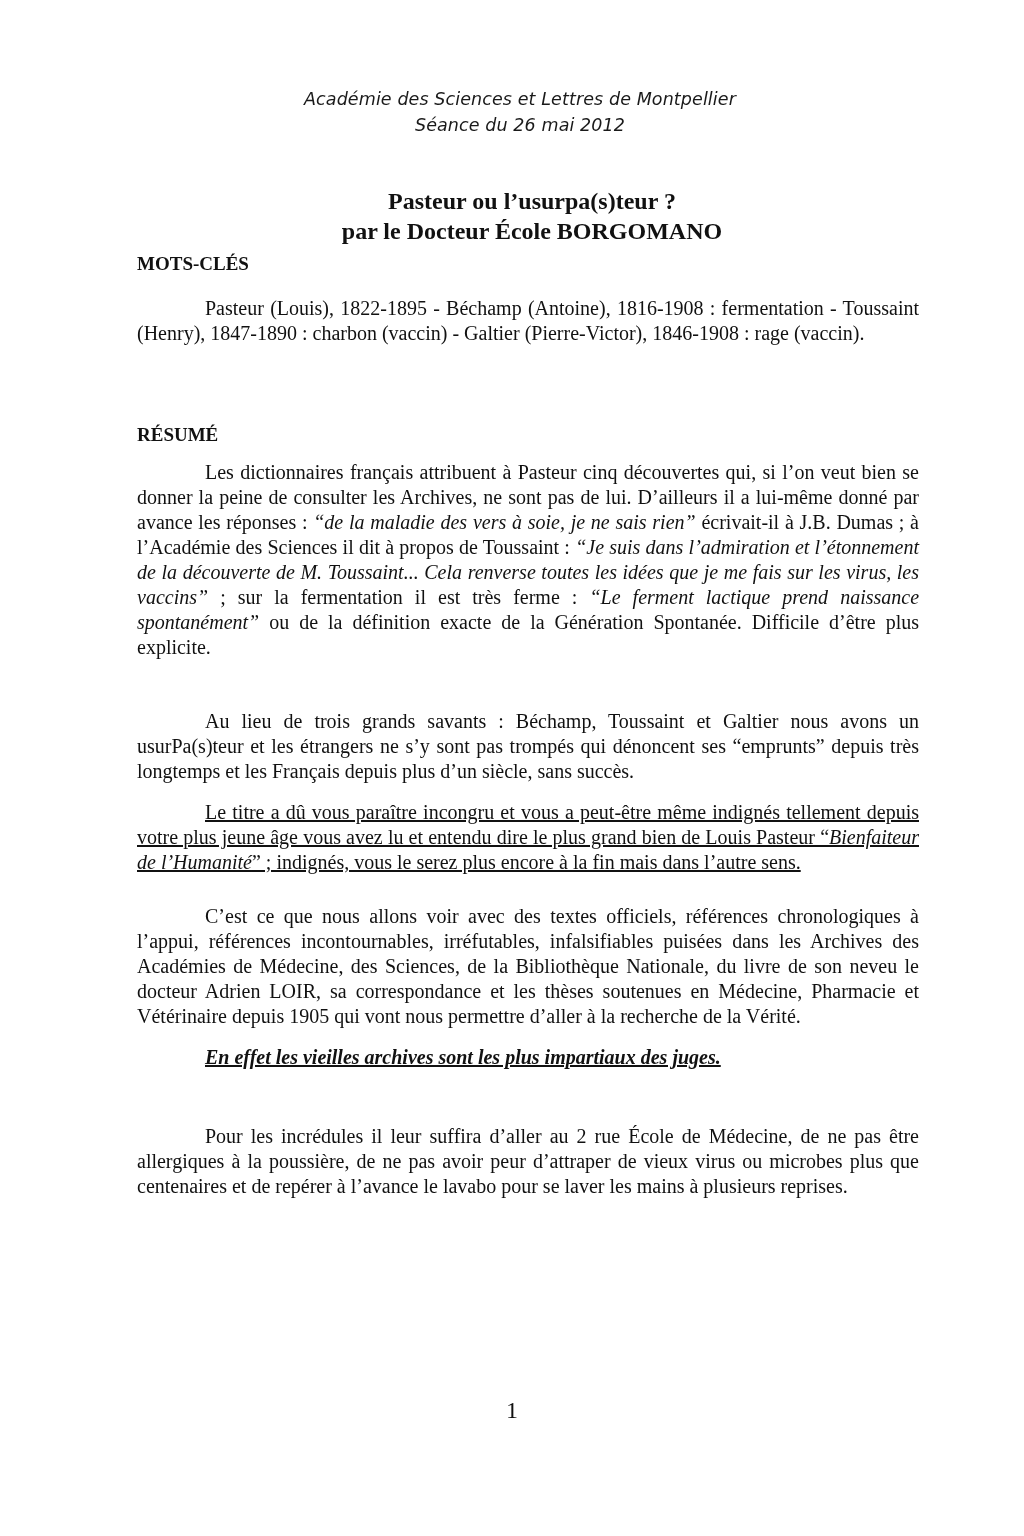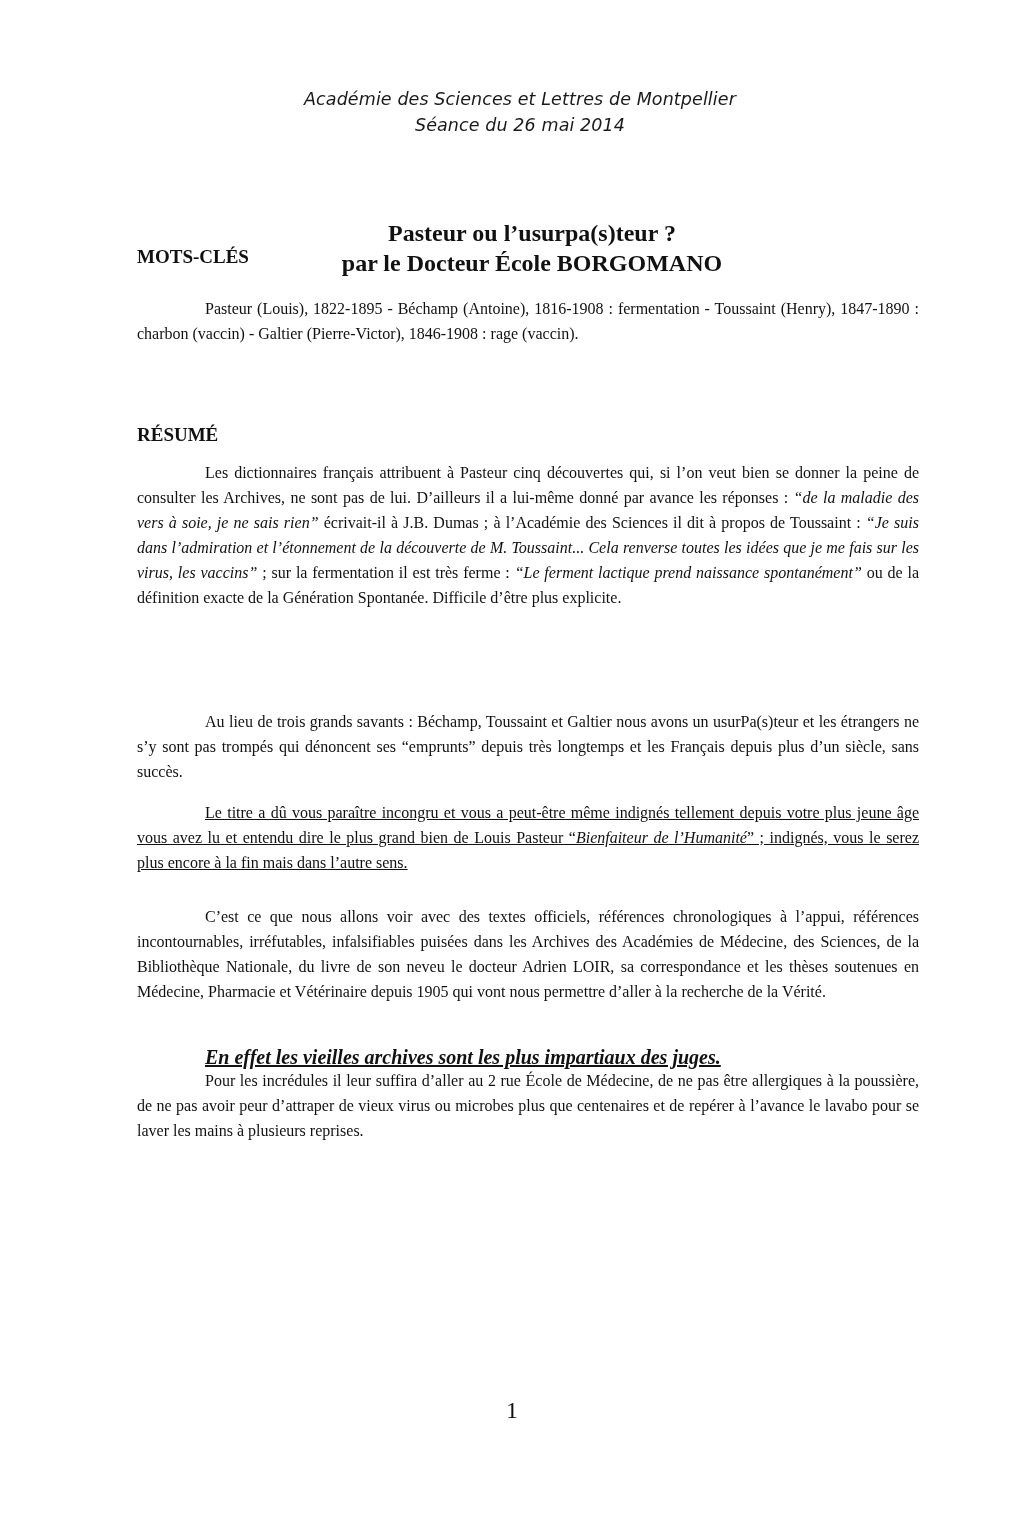--- a/index.html
+++ b/index.html
@@ -34,34 +34,33 @@
     }
     .title-block {
       position: absolute;
       left: 0; right: 0;
       top: 186px;
       text-align: center;
       font-weight: bold;
       font-size: 24px;
       line-height: 30px;
       padding-left: 40px;
-      margin-top: 32px;
     }
     .section-head {
       position: absolute;
       left: 137px;
       font-weight: bold;
       font-size: 19px;
       line-height: 22px;
     }
     .text-block {
       position: absolute;
       left: 137px;
       width: 782px;
-      font-size: 16px;
+      font-size: 20px;
       line-height: 25px;
       text-align: justify;
     }
     .text-block p {
       margin: 0;
       text-indent: 68px;
     }
     .emph {
       font-style: italic;
     }
@@ -83,29 +82,29 @@
       line-height: 28px;
     }
   </style>
 </head>
 <body>
 
 <div class="page">
 
   <div class="header">
     <div>Académie des Sciences et Lettres de Montpellier</div>
-    <div>Séance du 26 mai 2014</div>
+    <div>Séance du 26 mai 2012</div>
   </div>
 
   <div class="title-block">
     <div>Pasteur ou l’usurpa(s)teur ?</div>
     <div>par le Docteur École BORGOMANO</div>
   </div>
 
-  <div class="section-head" style="top:246px;">MOTS-CLÉS</div>
+  <div class="section-head" style="top:253px;">MOTS-CLÉS</div>
 
   <div class="text-block" style="top:296px;">
     <p>Pasteur (Louis), 1822-1895 - Béchamp (Antoine), 1816-1908 : fermentation - Toussaint (Henry), 1847-1890 : charbon (vaccin) - Galtier (Pierre-Victor), 1846-1908 : rage (vaccin).</p>
   </div>
 
   <div class="section-head" style="top:424px;">RÉSUMÉ</div>
 
   <div class="text-block" style="top:460px;">
     <p><span>Les dictionnaires français attribuent à Pasteur cinq découvertes qui, si l’on veut bien se donner la peine de consulter les Archives, ne sont pas de lui. D’ailleurs il a lui-même donné par avance les réponses : </span><span class="emph">“de la maladie des vers à soie, je ne sais rien”</span><span> écrivait-il à J.B. Dumas ; à l’Académie des Sciences il dit à propos de Toussaint : </span><span class="emph">“Je suis dans l’admiration et l’étonnement de la découverte de M. Toussaint... Cela renverse toutes les idées que je me fais sur les virus, les vaccins”</span><span> ; sur la fermentation il est très ferme : </span><span class="emph">“Le ferment lactique prend naissance spontanément”</span><span> ou de la définition exacte de la Génération Spontanée. Difficile d’être plus explicite.</span></p>
   </div>
@@ -117,19 +116,19 @@
   <div class="text-block" style="top:800px;text-decoration:underline;">
     <p><span>Le titre a dû vous paraître incongru et vous a peut-être même indignés tellement depuis votre plus jeune âge vous avez lu et entendu dire le plus grand bien de Louis Pasteur “</span><span class="emph">Bienfaiteur de l’Humanité</span><span>” ; indignés, vous le serez plus encore à la fin mais dans l’autre sens.</span></p>
   </div>
 
   <div class="text-block" style="top:904px;">
     <p>C’est ce que nous allons voir avec des textes officiels, références chronologiques à l’appui, références incontournables, irréfutables, infalsifiables puisées dans les Archives des Académies de Médecine, des Sciences, de la Bibliothèque Nationale, du livre de son neveu le docteur Adrien LOIR, sa correspondance et les thèses soutenues en Médecine, Pharmacie et Vétérinaire depuis 1905 qui vont nous permettre d’aller à la recherche de la Vérité.</p>
   </div>
 
   <div class="callout" style="top:1045px;">En effet les vieilles archives sont les plus impartiaux des juges.</div>
 
-  <div class="text-block" style="top:1068px;">
+  <div class="text-block" style="top:1124px;">
     <p>Pour les incrédules il leur suffira d’aller au 2 rue École de Médecine, de ne pas être allergiques à la poussière, de ne pas avoir peur d’attraper de vieux virus ou microbes plus que centenaires et de repérer à l’avance le lavabo pour se laver les mains à plusieurs reprises.</p>
   </div>
 
   <div class="page-number">1</div>
 
 </div>
 
 </body></html>

